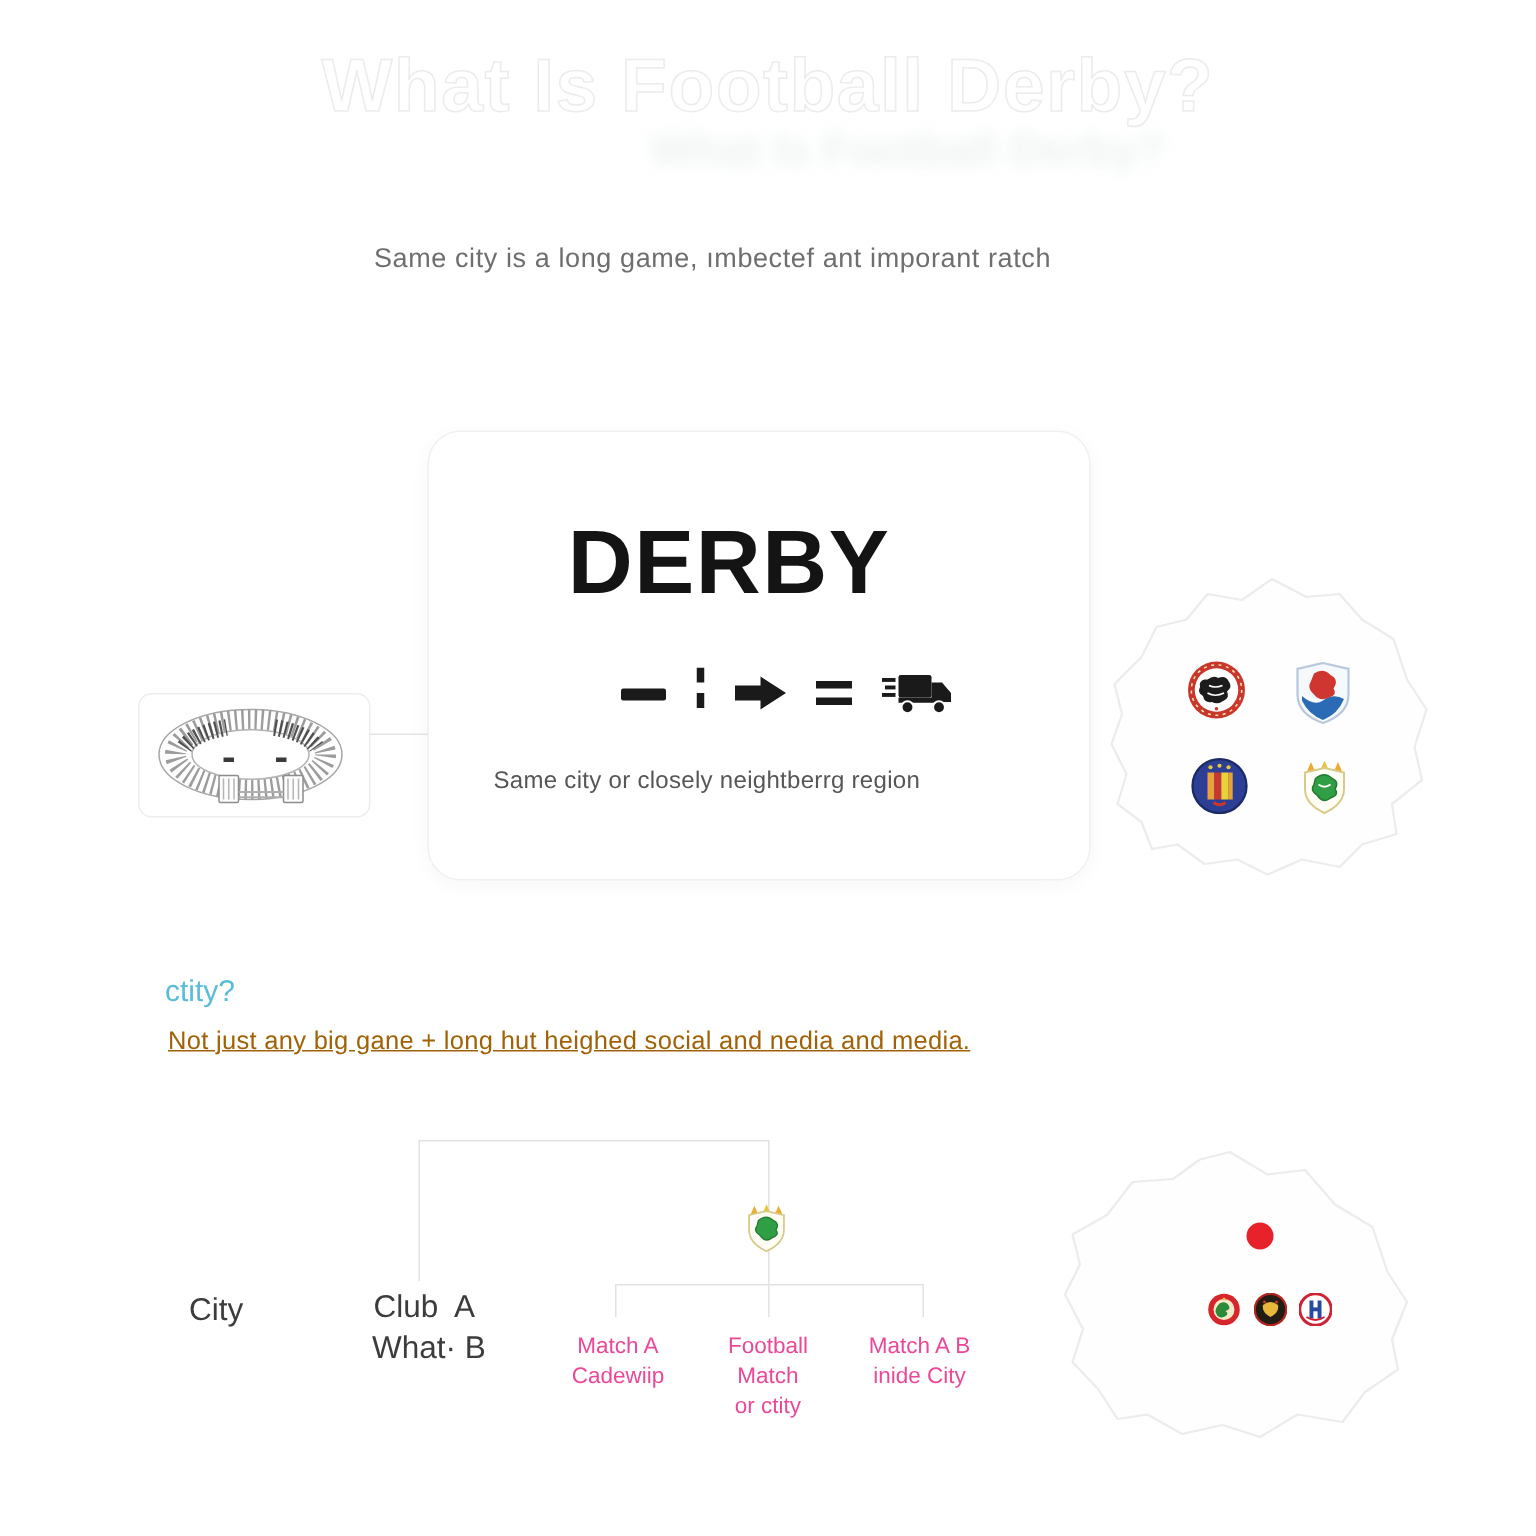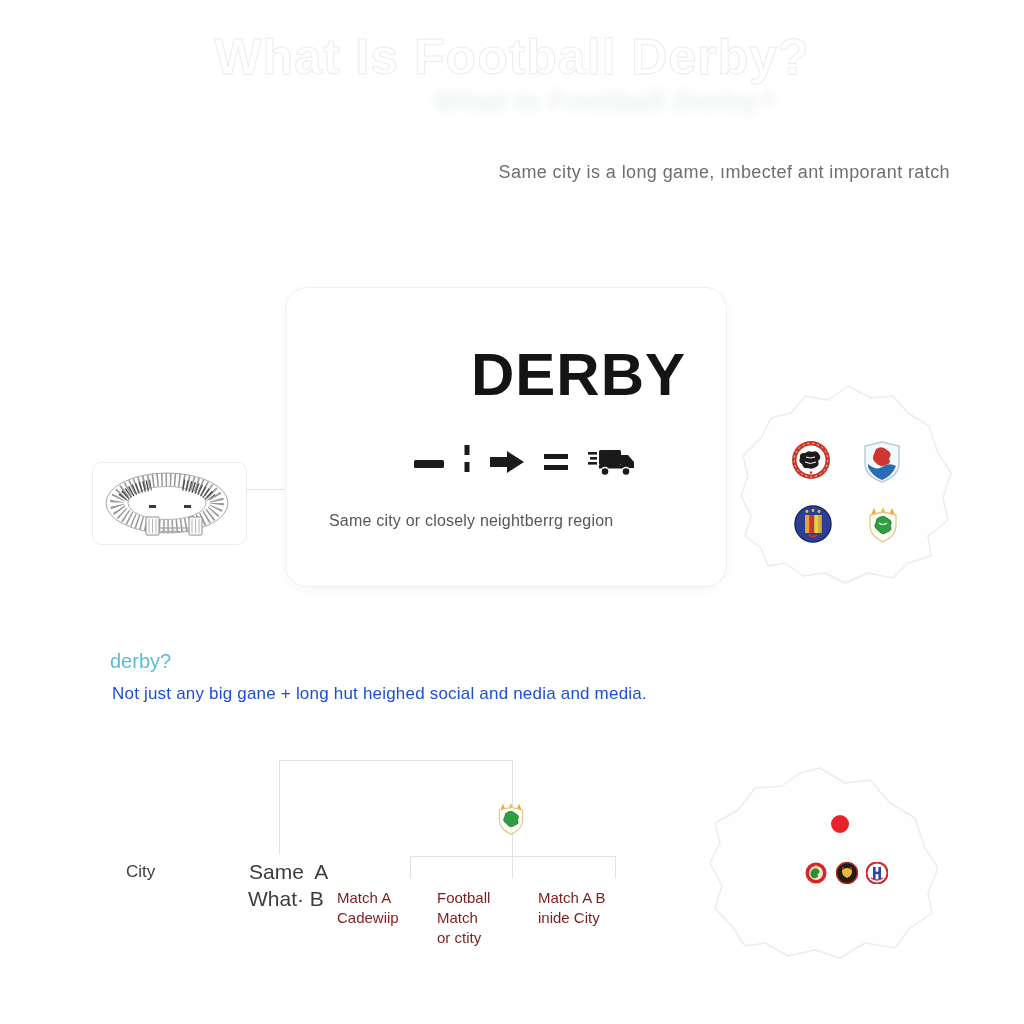--- a/index.html
+++ b/index.html
@@ -5,50 +5,50 @@
   html,body{margin:0;padding:0;background:#fff;}
   #canvas{position:relative;width:1024px;height:1024px;background:#ffffff;overflow:hidden;
           font-family:"Liberation Sans","DejaVu Sans",sans-serif;color:#444;}
   .abs{position:absolute;}
 
   
   .ghost-title{top:28px;left:0;width:1024px;text-align:center;font-size:50px;font-weight:700;
     letter-spacing:1px;color:transparent;-webkit-text-stroke:1px #ececec;}
   .ghost-smudge{top:84px;left:320px;width:570px;text-align:center;font-size:30px;font-weight:700;
     color:#e7efec;filter:blur(5px);opacity:.8;white-space:nowrap;overflow:hidden;}
-  .subtitle{top:162px;left:0;width:950px;text-align:right;font-size:18px;color:#6e6e6e;letter-spacing:.4px;}
+  .subtitle{top:162px;left:0;width:950px;text-align:center;font-size:18px;color:#6e6e6e;letter-spacing:.4px;}
 
   
   .stadium-card{left:92px;top:462px;width:153px;height:81px;background:#fff;border:1px solid #ededed;border-radius:9px;}
   .connector{left:246px;top:489px;width:40px;height:1px;background:#e4e4e4;}
 
   
   .derby-card{left:285px;top:287px;width:440px;height:298px;background:#fff;border:1px solid #f0f0f0;
     border-radius:22px;box-shadow:0 3px 14px rgba(0,0,0,.035);}
-  .derby-title{left:0;top:52px;width:400px;text-align:right;font-size:60px;font-weight:800;
+  .derby-title{left:0;top:52px;width:400px;text-align:center;font-size:60px;font-weight:800;
     color:#141414;letter-spacing:1px;}
   .icon-row{left:128px;top:160px;width:260px;height:32px;display:flex;align-items:center;gap:20px;}
   .derby-caption{left:43px;top:224px;font-size:16px;color:#565656;letter-spacing:.2px;}
 
   
   .map-top{left:733px;top:378px;}
   .map-bottom{left:700px;top:758px;}
   .badge{position:absolute;}
 
   
   .note-heading{left:110px;top:650px;font-size:20px;color:#58bdd8;}
-  .note-body{left:112px;top:684px;font-size:17px;color:#1d4ed8;letter-spacing:.2px;}
+  .note-body{left:112px;top:684px;font-size:17px;color:#a16207;letter-spacing:.2px;text-decoration:underline;}
 
   
   .tline{background:#e2e2e2;}
-  .city-label{left:126px;top:862px;font-size:17px;color:#3c3c3c;}
+  .city-label{left:126px;top:862px;font-size:21px;color:#3c3c3c;}
   .club-label{white-space:pre;font-size:21px;color:#3c3c3c;}
   .club-a{left:249px;top:860px;}
   .club-b{left:248px;top:887px;}
-  .tree-col{top:888px;width:150px;font-size:15px;color:#7f1d1d;line-height:20px;}
+  .tree-col{top:888px;width:150px;text-align:center;font-size:15px;color:#ec4899;line-height:20px;}
   .col-1{left:337px;} .col-2{left:437px;} .col-3{left:538px;}
 
   .red-dot{left:831px;top:815px;width:18px;height:18px;border-radius:50%;background:#e8222b;}
 </style>
 </head>
 <body>
 
 <div id="canvas">
 
   <div class="abs ghost-title">What Is Football Derby?</div>
@@ -156,21 +156,21 @@
     <svg width="32" height="38" viewBox="0 0 32 38">
       <path d="M4 9 L7 2 L10 9 Z" fill="#f0a92e"></path>
       <path d="M13 8 L16 1 L19 8 Z" fill="#e8c53a"></path>
       <path d="M22 9 L25 2 L28 9 Z" fill="#f0a92e"></path>
       <path d="M16 6 L29 9 V20 Q29 30 16 36 Q3 30 3 20 V9 Z" fill="#fffef4" stroke="#d9c988" stroke-width="1.3"></path>
       <path d="M10 13 Q16 8 21 13 Q26 15 23 20 Q26 24 20 26 Q15 30 11 24 Q6 21 9 17 Z" fill="#2f9e44" stroke="#237a33" stroke-width="1"></path>
       <path d="M12 17 q4 3 8 0" stroke="#fffef4" stroke-width="1.2" fill="none"></path>
     </svg>
   </span>
 
-  <div class="abs note-heading">derby?</div>
+  <div class="abs note-heading">ctity?</div>
   <div class="abs note-body">Not just any big gane + long hut heighed social and nedia and media.</div>
 
   <div class="abs tline" style="left:279px;top:760px;width:234px;height:1px;"></div>
   <div class="abs tline" style="left:279px;top:760px;width:1px;height:94px;"></div>
   <div class="abs tline" style="left:512px;top:760px;width:1px;height:96px;"></div>
   <div class="abs tline" style="left:410px;top:856px;width:206px;height:1px;"></div>
   <div class="abs tline" style="left:410px;top:856px;width:1px;height:22px;"></div>
   <div class="abs tline" style="left:512px;top:856px;width:1px;height:22px;"></div>
   <div class="abs tline" style="left:615px;top:856px;width:1px;height:22px;"></div>
 
@@ -178,21 +178,21 @@
     <svg width="30" height="34" viewBox="0 0 32 38">
       <path d="M4 9 L7 2 L10 9 Z" fill="#f0a92e"></path>
       <path d="M13 8 L16 1 L19 8 Z" fill="#e8c53a"></path>
       <path d="M22 9 L25 2 L28 9 Z" fill="#f0a92e"></path>
       <path d="M16 6 L29 9 V20 Q29 30 16 36 Q3 30 3 20 V9 Z" fill="#fffef4" stroke="#d9c988" stroke-width="1.3"></path>
       <path d="M10 13 Q16 8 21 13 Q26 15 23 20 Q26 24 20 26 Q15 30 11 24 Q6 21 9 17 Z" fill="#2f9e44" stroke="#237a33" stroke-width="1"></path>
     </svg>
   </span>
 
   <div class="abs city-label">City</div>
-  <div class="abs club-label club-a">Same  A</div>
+  <div class="abs club-label club-a">Club  A</div>
   <div class="abs club-label club-b">What· B</div>
 
   <div class="abs tree-col col-1">
     <div>Match A</div>
     <div>Cadewiip</div>
   </div>
   <div class="abs tree-col col-2">
     <div>Football</div>
     <div>Match</div>
     <div>or ctity</div>

